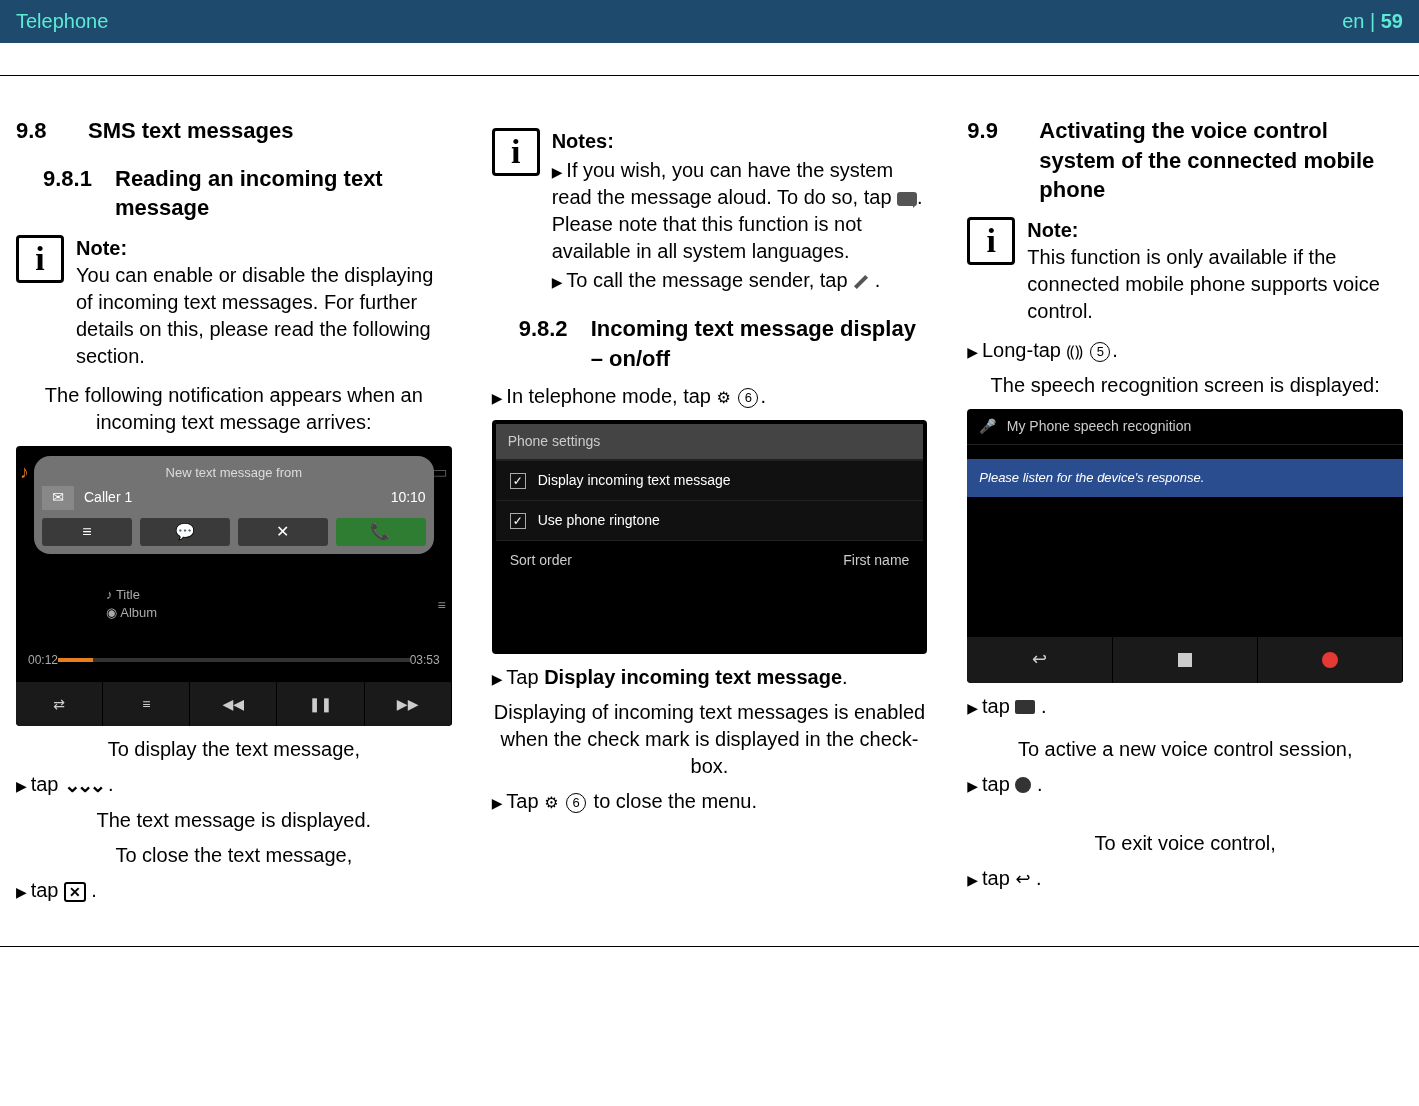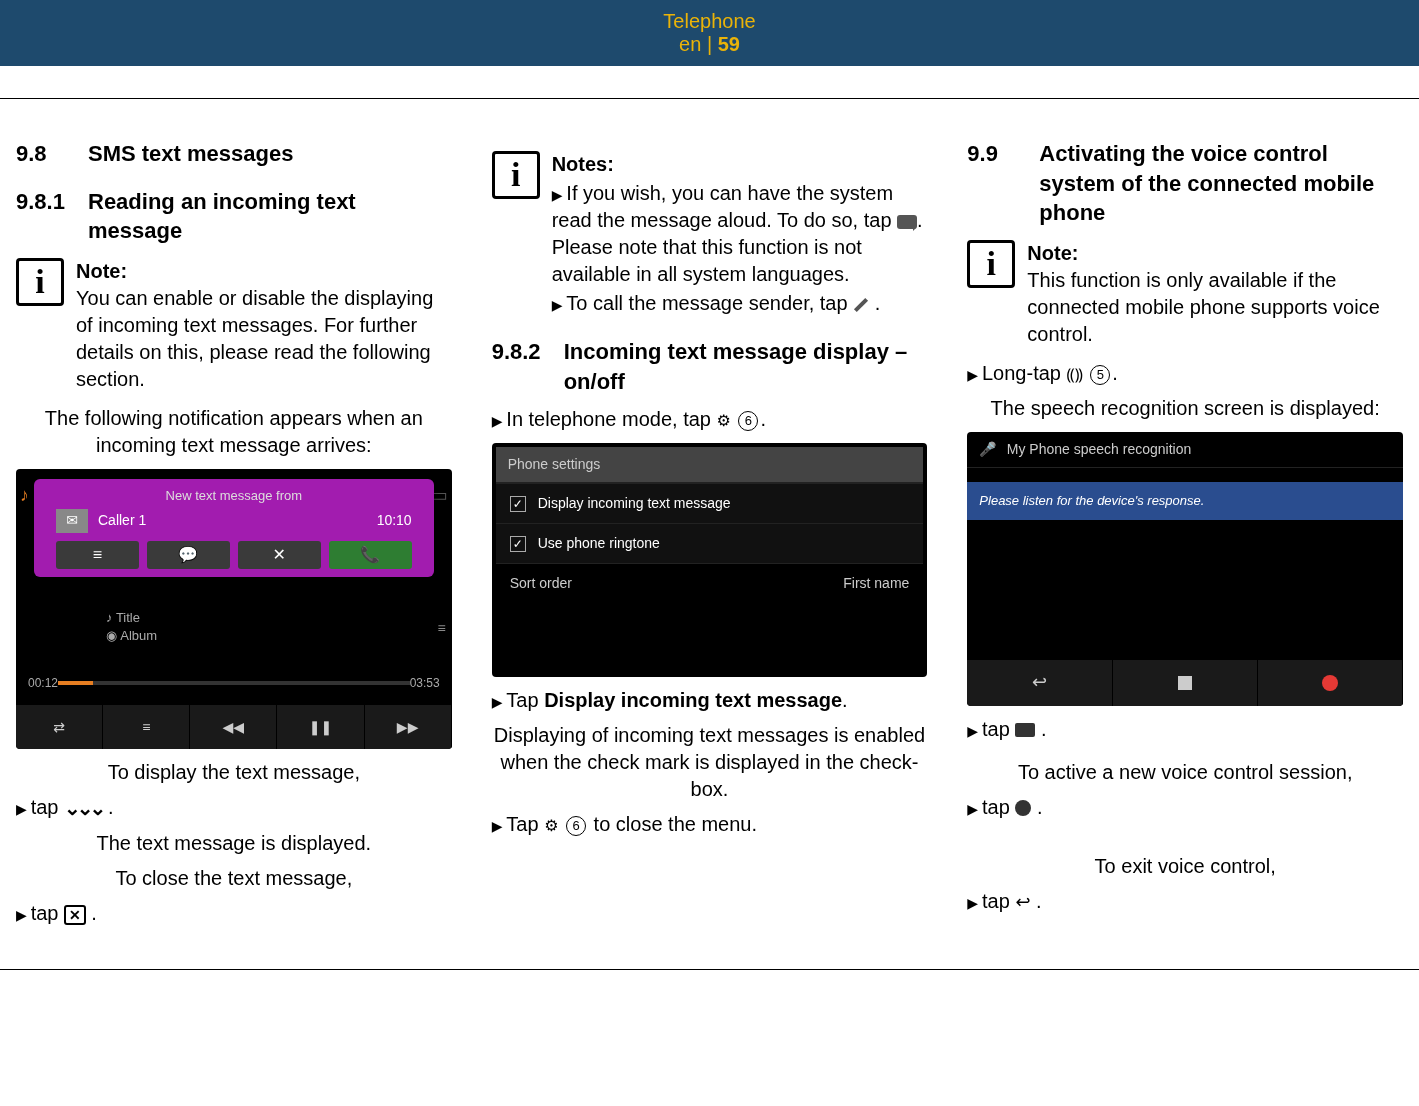--- a/index.html
+++ b/index.html
@@ -1,41 +1,40 @@
 <!DOCTYPE html>
 <html><head>
 <meta charset="utf-8">
 <style>
   * { margin: 0; padding: 0; box-sizing: border-box; }
   body { font-family: Arial, Helvetica, sans-serif; background: #fff; color: #000; width: 1419px; }
   .header-bar {
     background: #1e4a6d;
-    color: #eab308;
+    color: #5eead4;
     padding: 10px 16px;
     display: flex;
     justify-content: space-between;
     align-items: center;
     font-size: 20px;
-    flex-direction: column;
   }
   .header-bar .page-lang { font-weight: normal; }
   .header-bar .page-num { font-weight: bold; }
   .page-content {
     display: flex;
     gap: 40px;
     padding: 40px 16px 40px 16px;
     border-top: 1px solid #000;
     border-bottom: 1px solid #000;
     margin: 32px 0;
   }
   .col { flex: 1; min-width: 0; font-size: 20px; line-height: 1.35; }
   .section-head { display: flex; gap: 16px; font-weight: bold; font-size: 22px; margin-bottom: 12px; }
   .section-head .num { flex: 0 0 56px; }
   .subsection-head { display: flex; gap: 16px; font-weight: bold; font-size: 22px; margin: 18px 0 10px; }
-  .subsection-head .num { flex: 0 0 56px; }
+  .subsection-head .num { flex: 0 0 56px; margin-left: 27px; }
   .note-block { display: flex; gap: 12px; margin: 12px 0; }
   .info-icon {
     width: 48px; height: 48px; border: 3px solid #000; border-radius: 4px;
     display: flex; align-items: center; justify-content: center;
     font-family: Georgia, 'Times New Roman', serif; font-weight: bold; font-size: 34px;
     flex: 0 0 48px;
   }
   .note-text .note-label { font-weight: bold; display: block; }
   .para { margin: 8px 0; text-align: center; }
   .step-line { margin: 2px 0; }
@@ -43,21 +42,21 @@
   .step-line .cont { }
 
   
   .screenshot {
     width: 100%; background: #000; color: #fff; font-size: 14px;
     border-radius: 4px; overflow: hidden; margin: 10px 0;
   }
   .ss1 { position: relative; height: 280px; }
   .ss1 .popup {
     position: absolute; left: 18px; right: 18px; top: 10px;
-    background: #a21caf; border-radius: 6px; padding: 8px 22px;
+    background: #737373; border-radius: 16px; padding: 8px 8px;
     box-shadow: 0 4px 10px rgba(0,0,0,0.6);
   }
   .ss1 .popup-top { font-size: 13px; color: #ddd; text-align: center; margin-bottom: 4px; }
   .ss1 .popup-row1 { display: flex; align-items: center; gap: 10px; margin-bottom: 8px; }
   .ss1 .msg-pic { width: 32px; height: 24px; background: #888; display:flex; align-items:center; justify-content:center; font-size:14px; }
   .ss1 .caller { flex: 1; }
   .ss1 .time { }
   .ss1 .popup-btns { display: flex; gap: 8px; }
   .ss1 .pbtn { flex: 1; height: 28px; background: #3a3a3a; display:flex; align-items:center; justify-content:center; font-size: 16px; border-radius:3px; }
   .ss1 .pbtn.answer { background: #2e7d32; }

